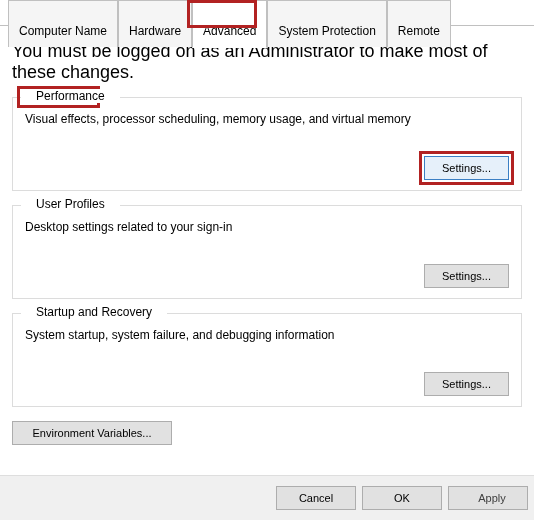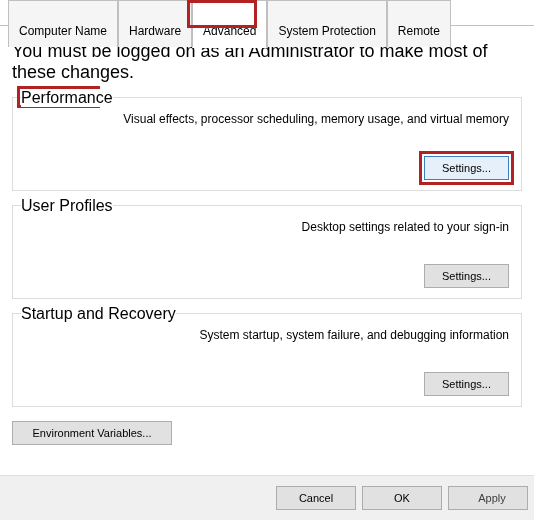--- a/index.html
+++ b/index.html
@@ -61,36 +61,35 @@
       border: 1px solid #dcdcdc;
       margin-bottom: 14px;
       padding: 14px 12px 10px 12px;
       position: relative;
     }
     .group-label {
       position: absolute;
       top: -9px;
       left: 8px;
       background: #ffffff;
-      padding: 0 0;
-      font-size: 16px;
+      padding: 0 15px;
+      font-size: 12px;
     }
     .group-label-highlight {
       border: 3px solid #b22222;
       position: absolute;
       top: -12px;
       left: 4px;
       padding: 0px 4px 2px 4px;
       pointer-events: none;
     }
     .group-desc {
       font-size: 12px;
       margin-bottom: 30px;
       color: #000;
-      text-align: right;
     }
     .group-buttons {
       display: flex;
       justify-content: flex-end;
     }
     .win-button {
       min-width: 85px;
       padding: 5px 12px;
       font-size: 11px;
       font-family: inherit;

